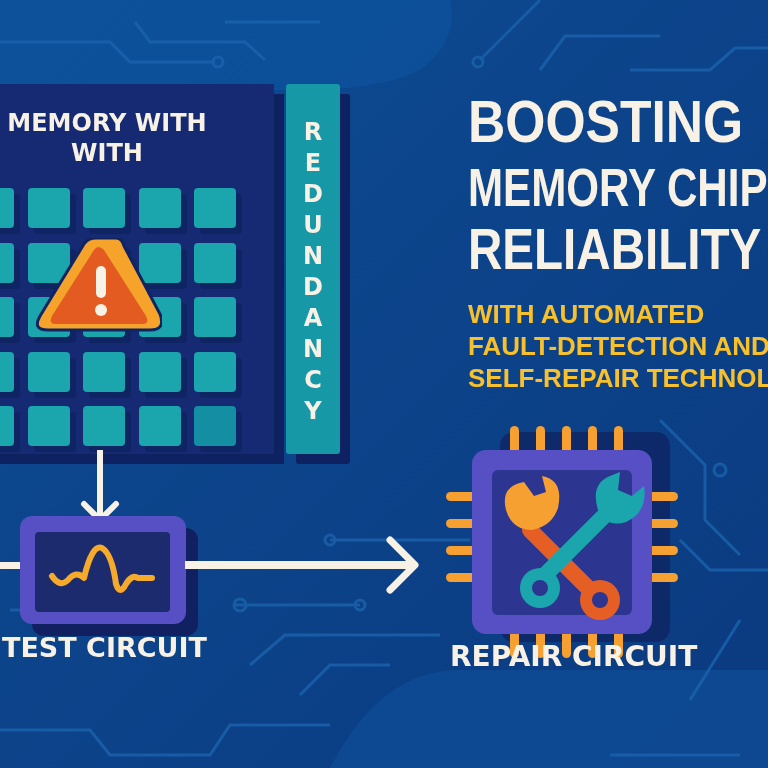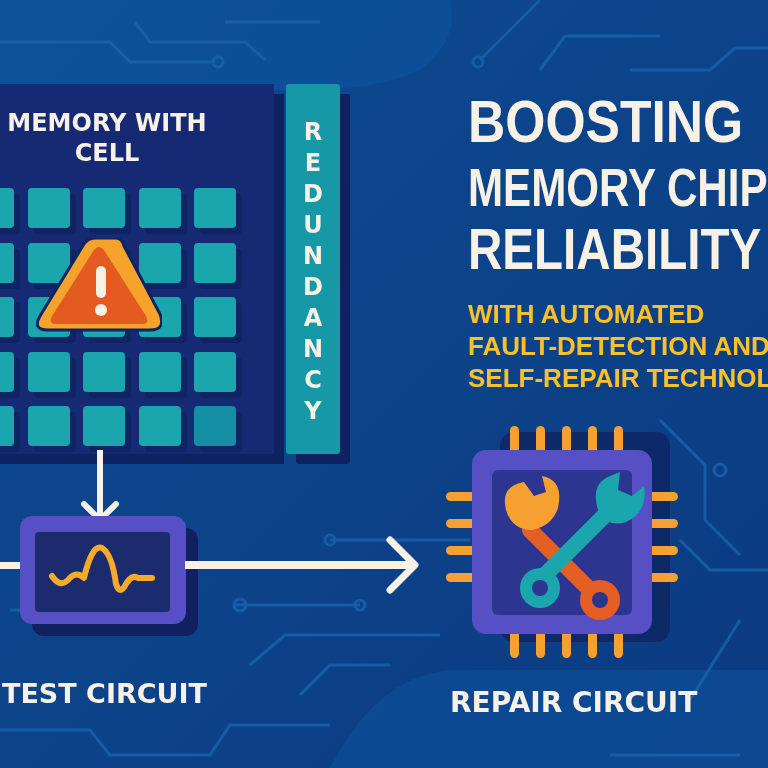--- a/index.html
+++ b/index.html
@@ -67,21 +67,21 @@
     <path d="M680 540 L710 570 H768"></path>
     <path d="M690 700 L740 620"></path>
     <path d="M610 755 H740"></path>
     <path d="M10 610 H60"></path>
   </g>
 </svg>
 
 <div class="mem-panel"></div>
 <div class="mem-title">
   <div>MEMORY WITH</div>
-  <div>CELL</div>
+  <div>WITH</div>
 </div>
 <div id="cells">
     <div class="cell" style="left: -28px; top: 188px;"></div>
     <div class="cell" style="left: 27.5px; top: 188px;"></div>
     <div class="cell" style="left: 83px; top: 188px;"></div>
     <div class="cell" style="left: 138.5px; top: 188px;"></div>
     <div class="cell" style="left: 194px; top: 188px;"></div>
     <div class="cell" style="left: -28px; top: 242.5px;"></div>
     <div class="cell" style="left: 27.5px; top: 242.5px;"></div>
     <div class="cell" style="left: 83px; top: 242.5px;"></div>
@@ -131,21 +131,21 @@
 </svg>
 
 <svg class="abs" style="left:0;top:555px" width="30" height="20">
   <rect x="0" y="7" width="30" height="7" fill="#f8f1e6"></rect>
 </svg>
 <div class="test-box"></div>
 <div class="test-screen"></div>
 <svg class="abs" style="left:46px;top:540px" width="112" height="64" viewBox="0 0 112 64">
   <path d="M6 36 Q14 48 22 40 Q30 30 38 38 Q46 4 56 8 Q66 14 70 44 Q74 56 80 44 Q86 34 92 38 H106" fill="none" stroke="#f6aa2c" stroke-width="6" stroke-linecap="round" stroke-linejoin="round"></path>
 </svg>
-<div class="label" style="left:2px;top:678px">TEST CIRCUIT</div>
+<div class="label" style="left:2px;top:632px">TEST CIRCUIT</div>
 
 <svg class="abs" style="left:185px;top:530px" width="240" height="70" viewBox="0 0 240 70">
   <rect x="0" y="31" width="225" height="8" fill="#f8f1e6"></rect>
   <path d="M205 10 L230 35 L205 60" fill="none" stroke="#f8f1e6" stroke-width="7" stroke-linecap="round" stroke-linejoin="round"></path>
 </svg>
 
 <svg class="abs" style="left:440px;top:420px" width="260" height="240" viewBox="0 0 260 240">
   <g fill="#0f2462" opacity="0.8">
     <rect x="60" y="12" width="170" height="210" rx="14"></rect>
   </g>
@@ -179,21 +179,21 @@
     <path d="M66 90 Q60 66 84 62 L94 76 L106 72 L102 56 Q124 60 118 88 Q112 106 92 110 Q72 110 66 90 Z" fill="#f5a030"></path>
   </g>
 
   <g>
     <path d="M172 88 L100 160" stroke="#1ba6ad" stroke-width="16" stroke-linecap="round"></path>
     <circle cx="100" cy="168" r="20" fill="#1ba6ad"></circle>
     <circle cx="100" cy="168" r="8" fill="#2c3590"></circle>
     <path d="M158 90 Q150 64 170 56 L180 52 L178 70 L192 76 L204 66 Q208 92 186 102 Q166 108 158 90 Z" fill="#1ba6ad"></path>
   </g>
 </svg>
-<div class="label" style="left:450px;top:686px;font-size:28px">REPAIR CIRCUIT</div>
+<div class="label" style="left:450px;top:640px;font-size:28px">REPAIR CIRCUIT</div>
 
 <div class="title">
   <div class="t1">BOOSTING</div>
   <div class="t2">MEMORY CHIP</div>
   <div class="t3">RELIABILITY</div>
 </div>
 <div class="subtitle">
   <div>WITH AUTOMATED</div>
   <div>FAULT-DETECTION AND</div>
   <div>SELF-REPAIR TECHNOLOGY</div>

